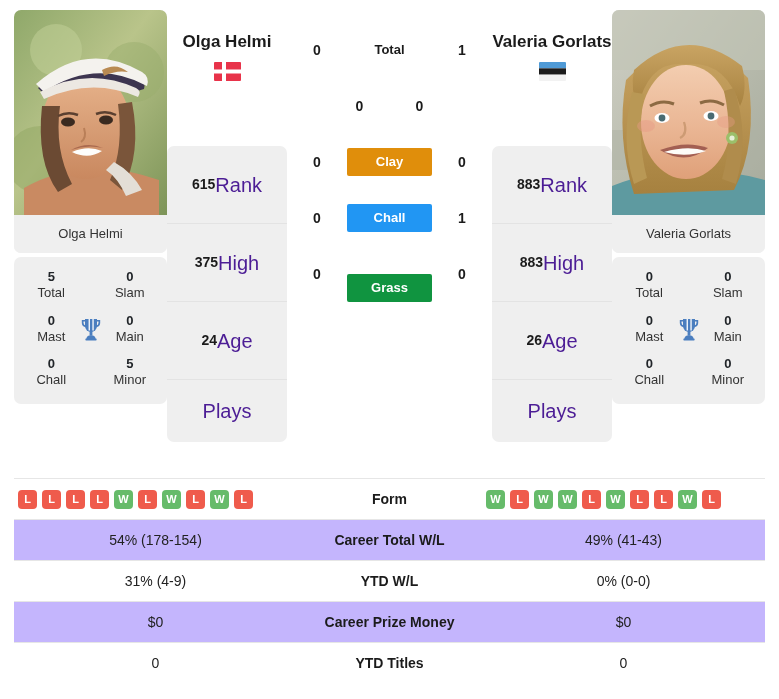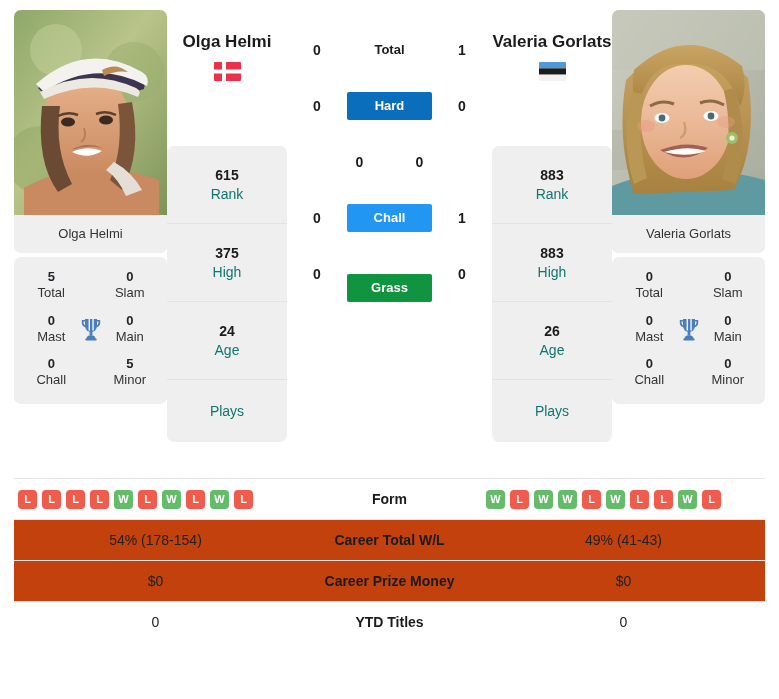--- a/index.html
+++ b/index.html
@@ -118,29 +118,29 @@
 
   .rank-card {
     width: 120px;
     background: #efefef;
     border-radius: 7px;
     overflow: hidden;
   }
   .rank-item {
     height: 78px;
     display: flex;
-    flex-direction: column;
+    flex-direction: row;
     align-items: center;
     justify-content: center;
     border-bottom: 1px solid #e3e3e3;
     line-height: 1.3;
   }
   .rank-item:last-child { border-bottom: none; text-align: center; }
   .rank-item .num { font-size: 14px; font-weight: bold; color: #1b1b1b; }
-  .rank-item .lbl { font-size: 14px; color: #0f766e; }
+  .rank-item .lbl { font-size: 20px; color: #4c1d95; }
   .rank-item.plays { height: 62px; }
 
   
   .center-col {
     flex: 1;
     display: flex;
     flex-direction: column;
     padding-top: 12px;
   }
   .surface-row {
@@ -172,21 +172,21 @@
   }
 
   
   .cmp-table {
     width: 751px;
     margin: 0 14px;
     border-collapse: collapse;
     table-layout: fixed;
   }
   .cmp-table tr { border-top: 1px solid #e6e6e6; }
-  .cmp-table tr.alt { background: #c2410c; }
+  .cmp-table tr.alt { background: #c4b5fd; }
   .cmp-table td {
     height: 41px;
     text-align: center;
     vertical-align: middle;
     font-size: 14px;
     color: #222;
     padding: 0 4px;
   }
   .cmp-table td.mid {
     width: 185px;
@@ -341,25 +341,25 @@
     </div>
 
     <div class="center-col">
       <div class="surface-row">
         <div class="sc">0</div>
         <div class="badge total">Total</div>
         <div class="sc">1</div>
       </div>
       <div class="surface-row">
         <div class="sc">0</div>
-        <div class="badge" id="badge-hard" style="background: rgb(10, 110, 189);">Hard</div>
         <div class="sc">0</div>
       </div>
       <div class="surface-row">
         <div class="sc">0</div>
+        <div class="badge" id="badge-clay" style="background: rgb(224, 142, 11);">Clay</div>
         <div class="sc">0</div>
       </div>
       <div class="surface-row">
         <div class="sc">0</div>
         <div class="badge" id="badge-indoor" style="background: rgb(33, 150, 243);">Chall</div>
         <div class="sc">1</div>
       </div>
       <div class="surface-row">
         <div class="sc">0</div>
         <div class="badge" id="badge-grass" style="background: rgb(16, 148, 64); margin-top: 28px;">Grass</div>
@@ -525,20 +525,25 @@
               <div class="fbadge w">W</div>
               <div class="fbadge l">L</div>
             </div>
         </td>
       </tr>
       <tr class="alt">
         <td>54% (178-154)</td>
         <td class="mid">Career Total W/L</td>
         <td>49% (41-43)</td>
       </tr>
+      <tr>
+        <td>31% (4-9)</td>
+        <td class="mid">YTD W/L</td>
+        <td>0% (0-0)</td>
+      </tr>
       <tr class="alt">
         <td>$0</td>
         <td class="mid">Career Prize Money</td>
         <td>$0</td>
       </tr>
       <tr>
         <td>0</td>
         <td class="mid">YTD Titles</td>
         <td>0</td>
       </tr>

